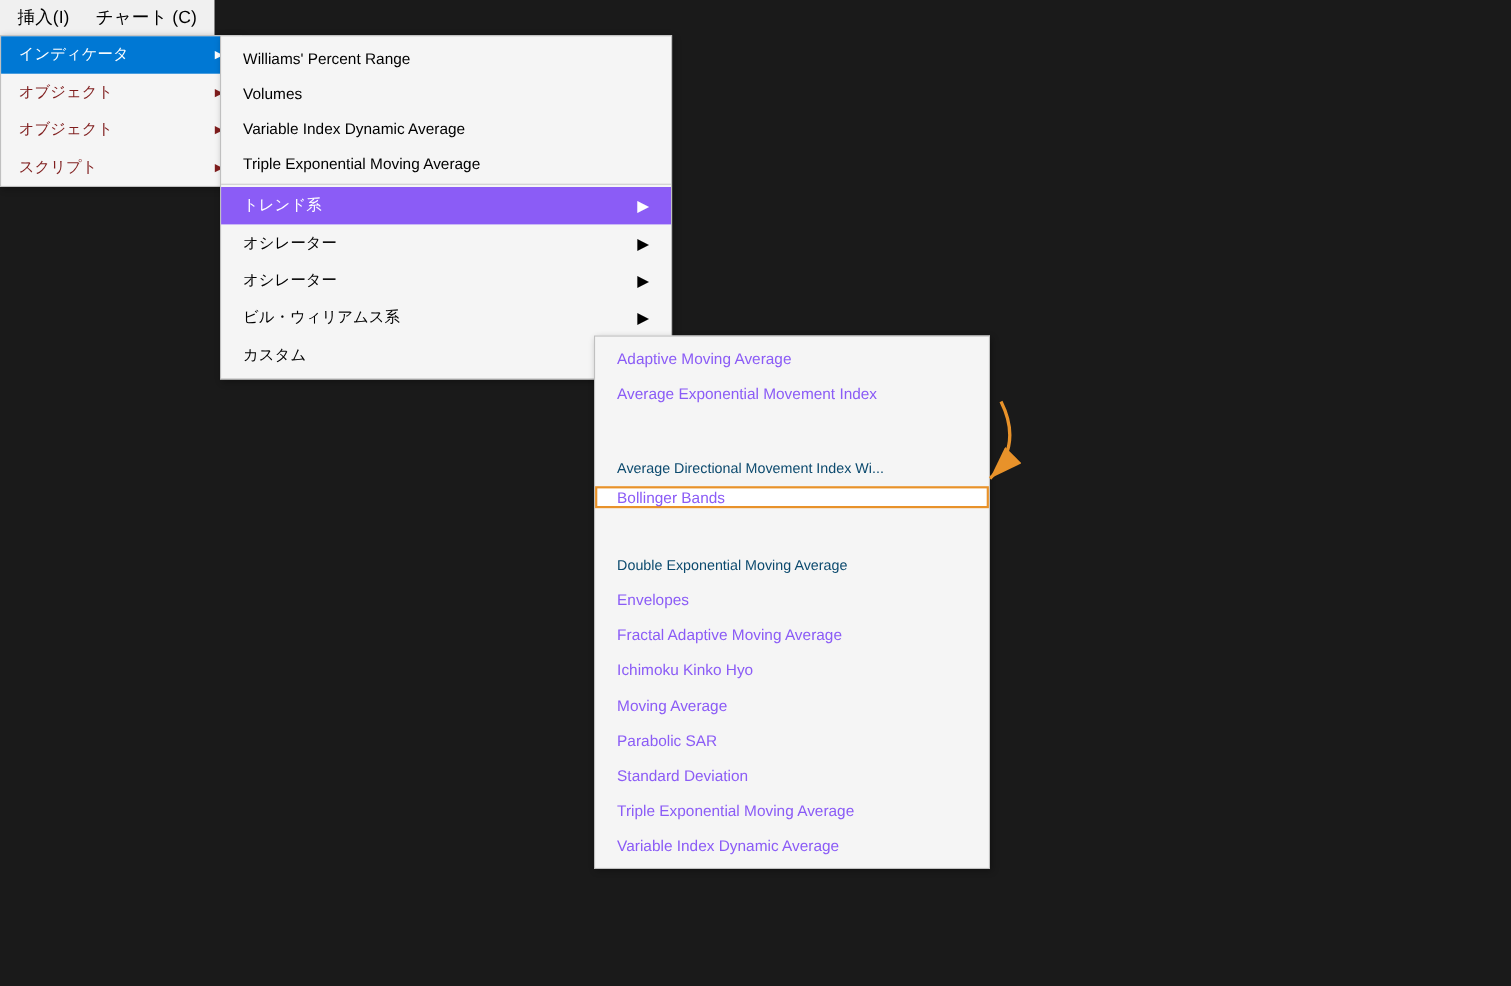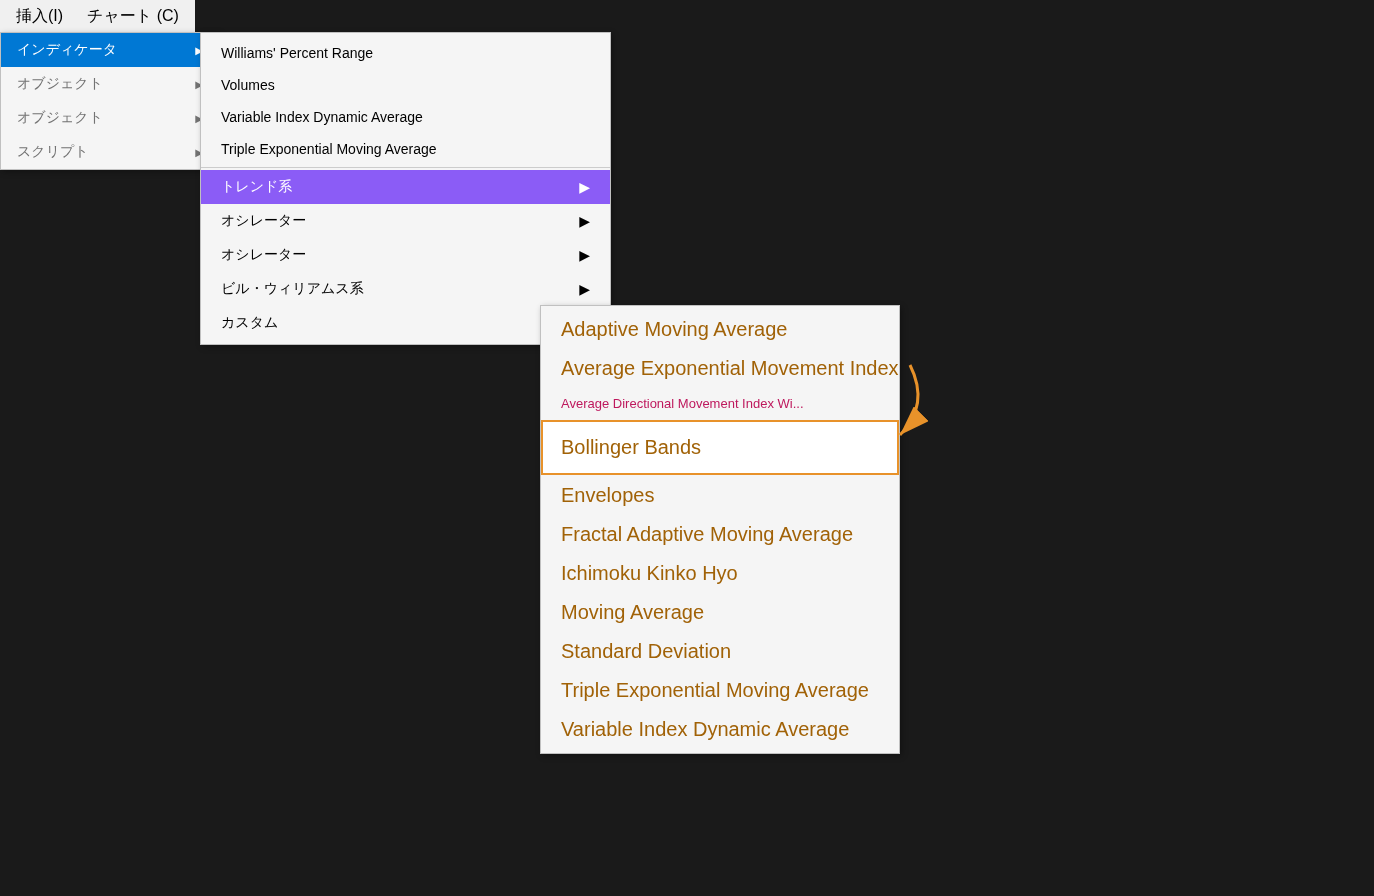--- a/index.html
+++ b/index.html
@@ -43,21 +43,21 @@
       box-shadow: 2px 2px 6px rgba(0,0,0,0.3);
       width: 220px;
       z-index: 200;
     }
     .dropdown-l1-item {
       padding: 8px 16px 8px 16px;
       cursor: pointer;
       display: flex;
       align-items: center;
       justify-content: space-between;
-      color: #737373;
+      color: #7f1d1d;
       font-size: 14px;
     }
     .dropdown-l1-item:hover, .dropdown-l1-item.active {
       background: #0078d4;
       color: #fff;
     }
     .dropdown-l1-item .arrow {
       font-size: 10px;
     }
 
@@ -100,36 +100,37 @@
       background: #f5f5f5;
       border: 1px solid #c0c0c0;
       box-shadow: 2px 2px 6px rgba(0,0,0,0.3);
       width: 360px;
       z-index: 400;
       padding: 4px 0;
     }
     .dropdown-l3-item {
       padding: 8px 20px;
       cursor: pointer;
-      color: #a16207;
-      font-size: 20px;
+      color: #8b5cf6;
+      font-size: 14px;
       white-space: nowrap;
     }
     .dropdown-l3-item.highlighted {
       border: 2px solid #e8922a;
       background: #fff;
-      padding: 14px 18px;
+      padding: 0 18px;
       margin: 1px 0;
     }
     .dropdown-l3-item.partially-visible {
-      color: #be185d;
+      color: #0c4a6e;
       font-size: 13px;
       overflow: hidden;
       white-space: nowrap;
       text-overflow: ellipsis;
+      margin-top: 36px;
     }
 
     
     .arrow-annotation {
       position: absolute;
       top: 355px;
       left: 820px;
       z-index: 500;
       pointer-events: none;
     }
@@ -188,24 +189,26 @@
     <span>カスタム</span>
     <span class="arrow">▶</span>
   </div>
 </div>
 
 <div class="dropdown-l3">
   <div class="dropdown-l3-item">Adaptive Moving Average</div>
   <div class="dropdown-l3-item">Average Exponential Movement Index</div>
   <div class="dropdown-l3-item partially-visible">Average Directional Movement Index Wi...</div>
   <div class="dropdown-l3-item highlighted">Bollinger Bands</div>
+  <div class="dropdown-l3-item partially-visible">Double Exponential Moving Average</div>
   <div class="dropdown-l3-item">Envelopes</div>
   <div class="dropdown-l3-item">Fractal Adaptive Moving Average</div>
   <div class="dropdown-l3-item">Ichimoku Kinko Hyo</div>
   <div class="dropdown-l3-item">Moving Average</div>
+  <div class="dropdown-l3-item">Parabolic SAR</div>
   <div class="dropdown-l3-item">Standard Deviation</div>
   <div class="dropdown-l3-item">Triple Exponential Moving Average</div>
   <div class="dropdown-l3-item">Variable Index Dynamic Average</div>
 </div>
 
 <div class="arrow-annotation">
   <svg width="120" height="100" viewBox="0 0 120 100">
     <defs>
       <marker id="arrowhead" markerWidth="10" markerHeight="7" refX="10" refY="3.5" orient="auto">
         <polygon points="0 0, 10 3.5, 0 7" fill="#e8922a"></polygon>

